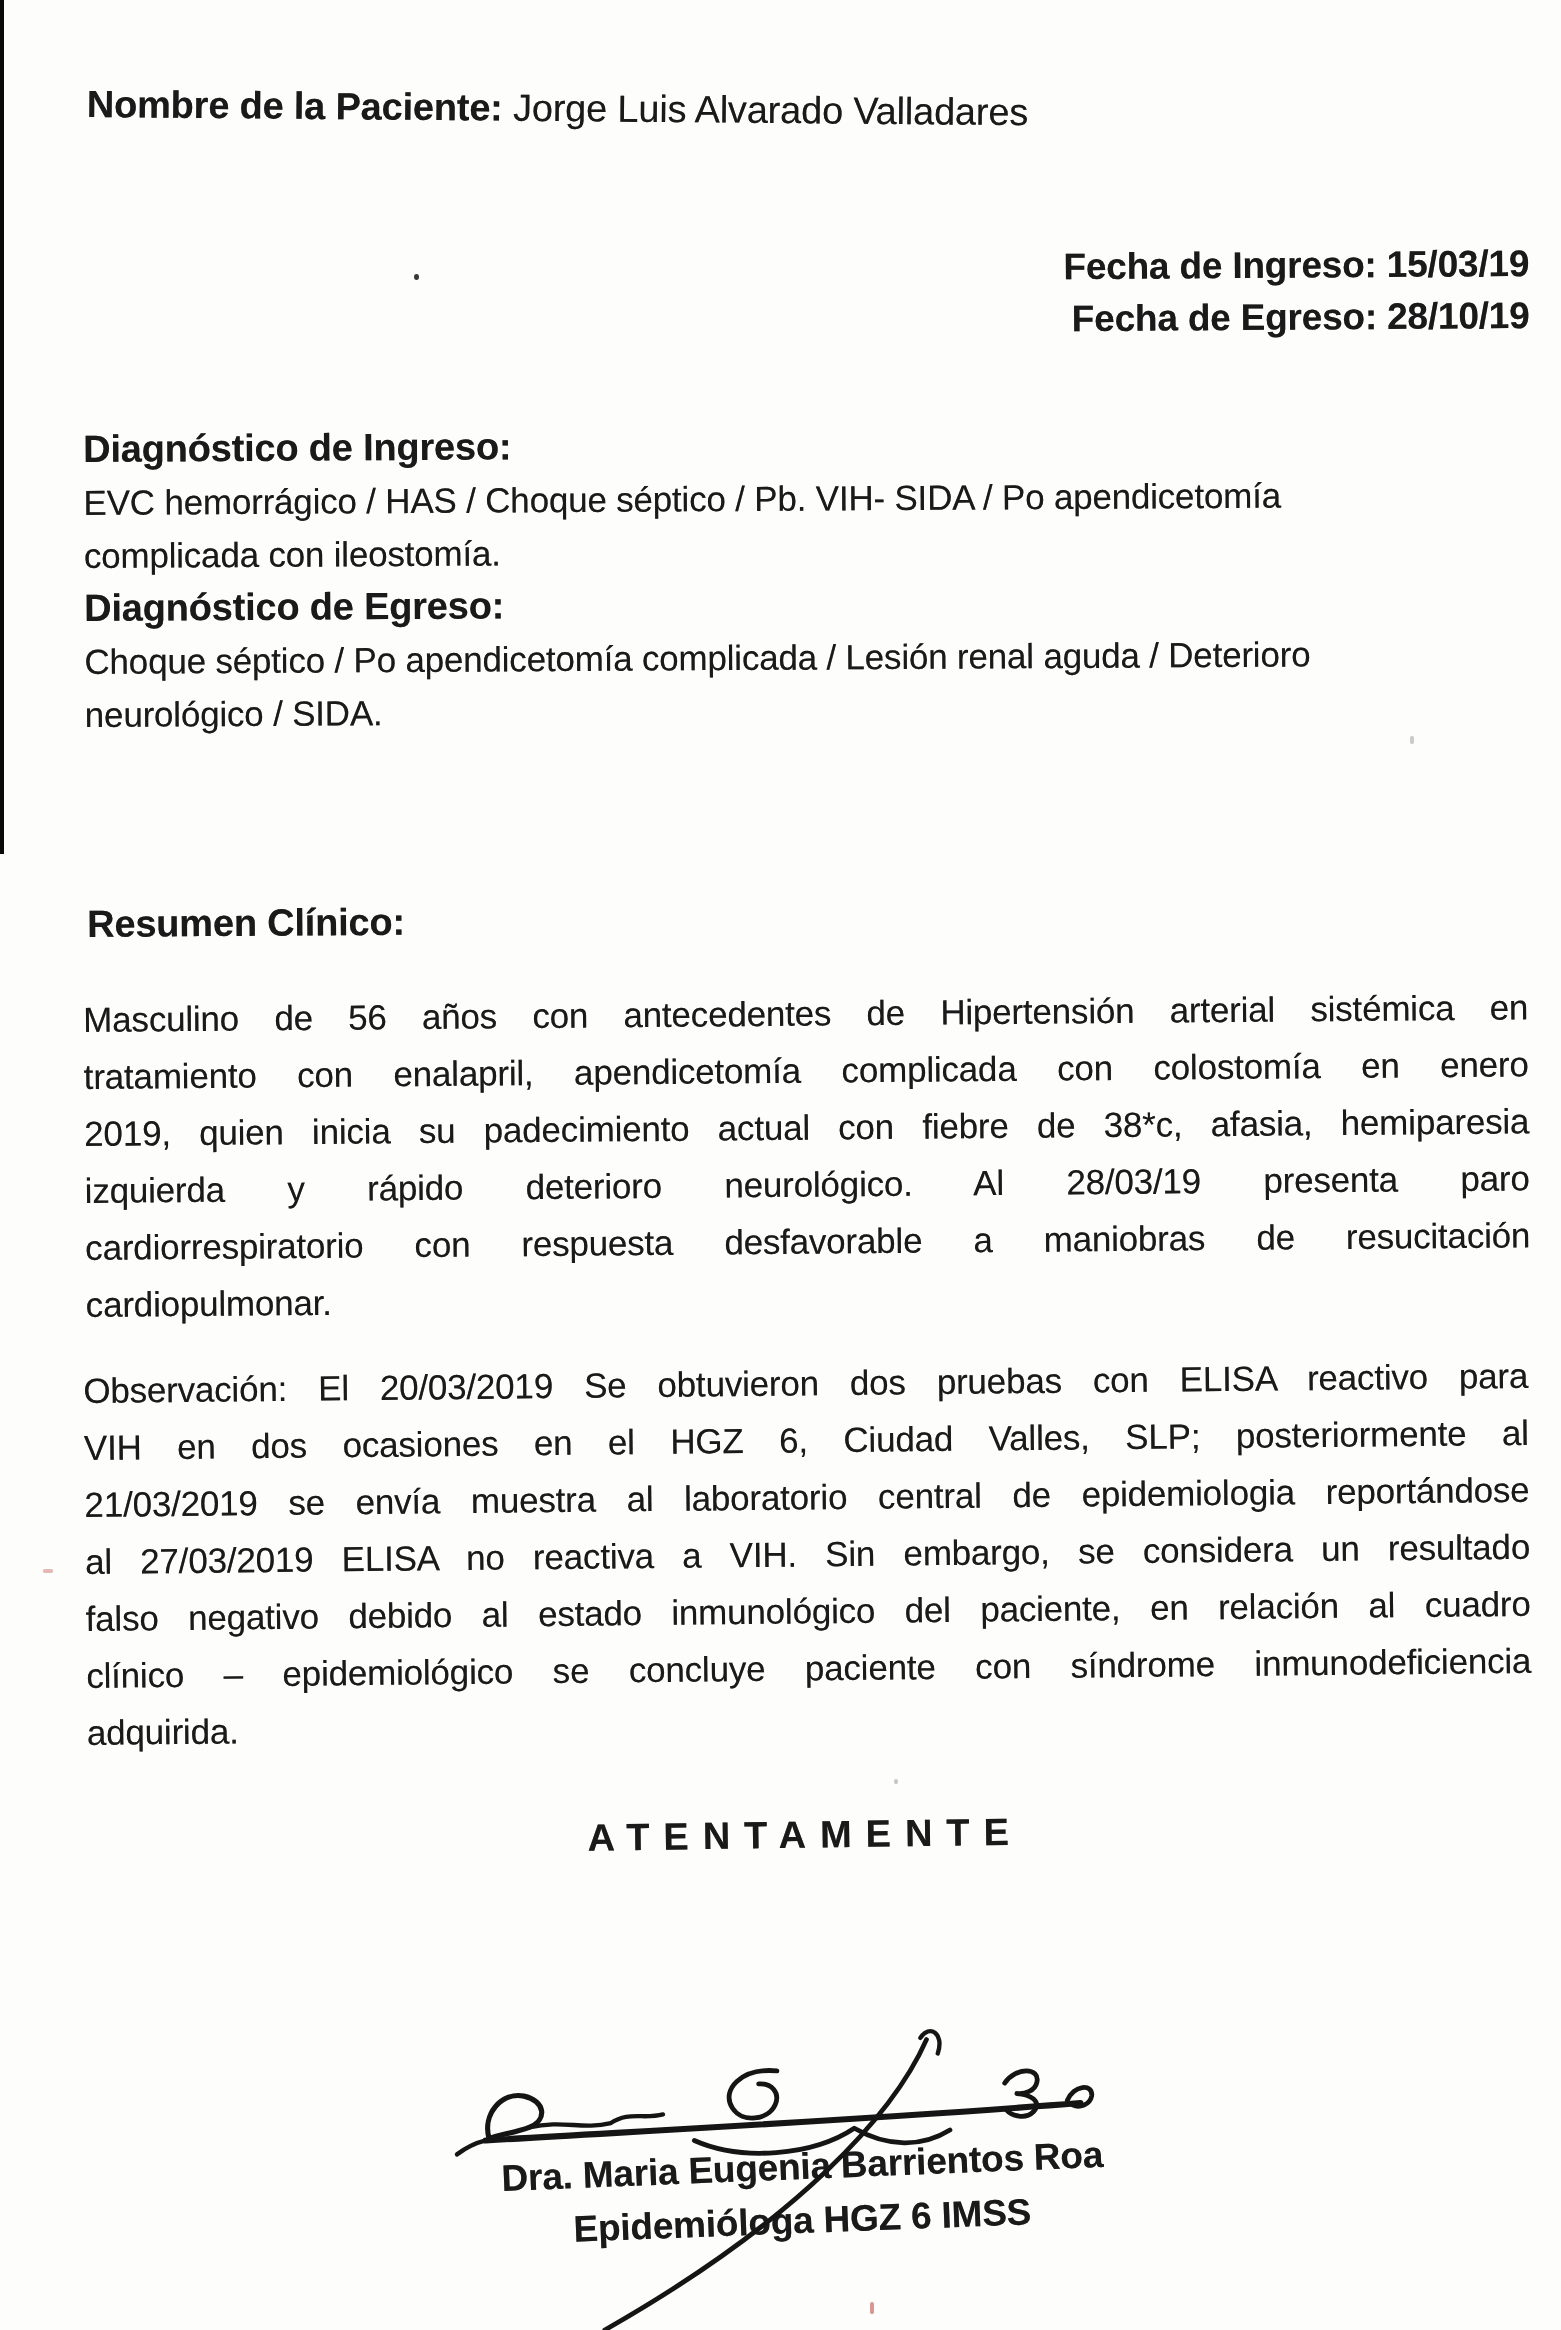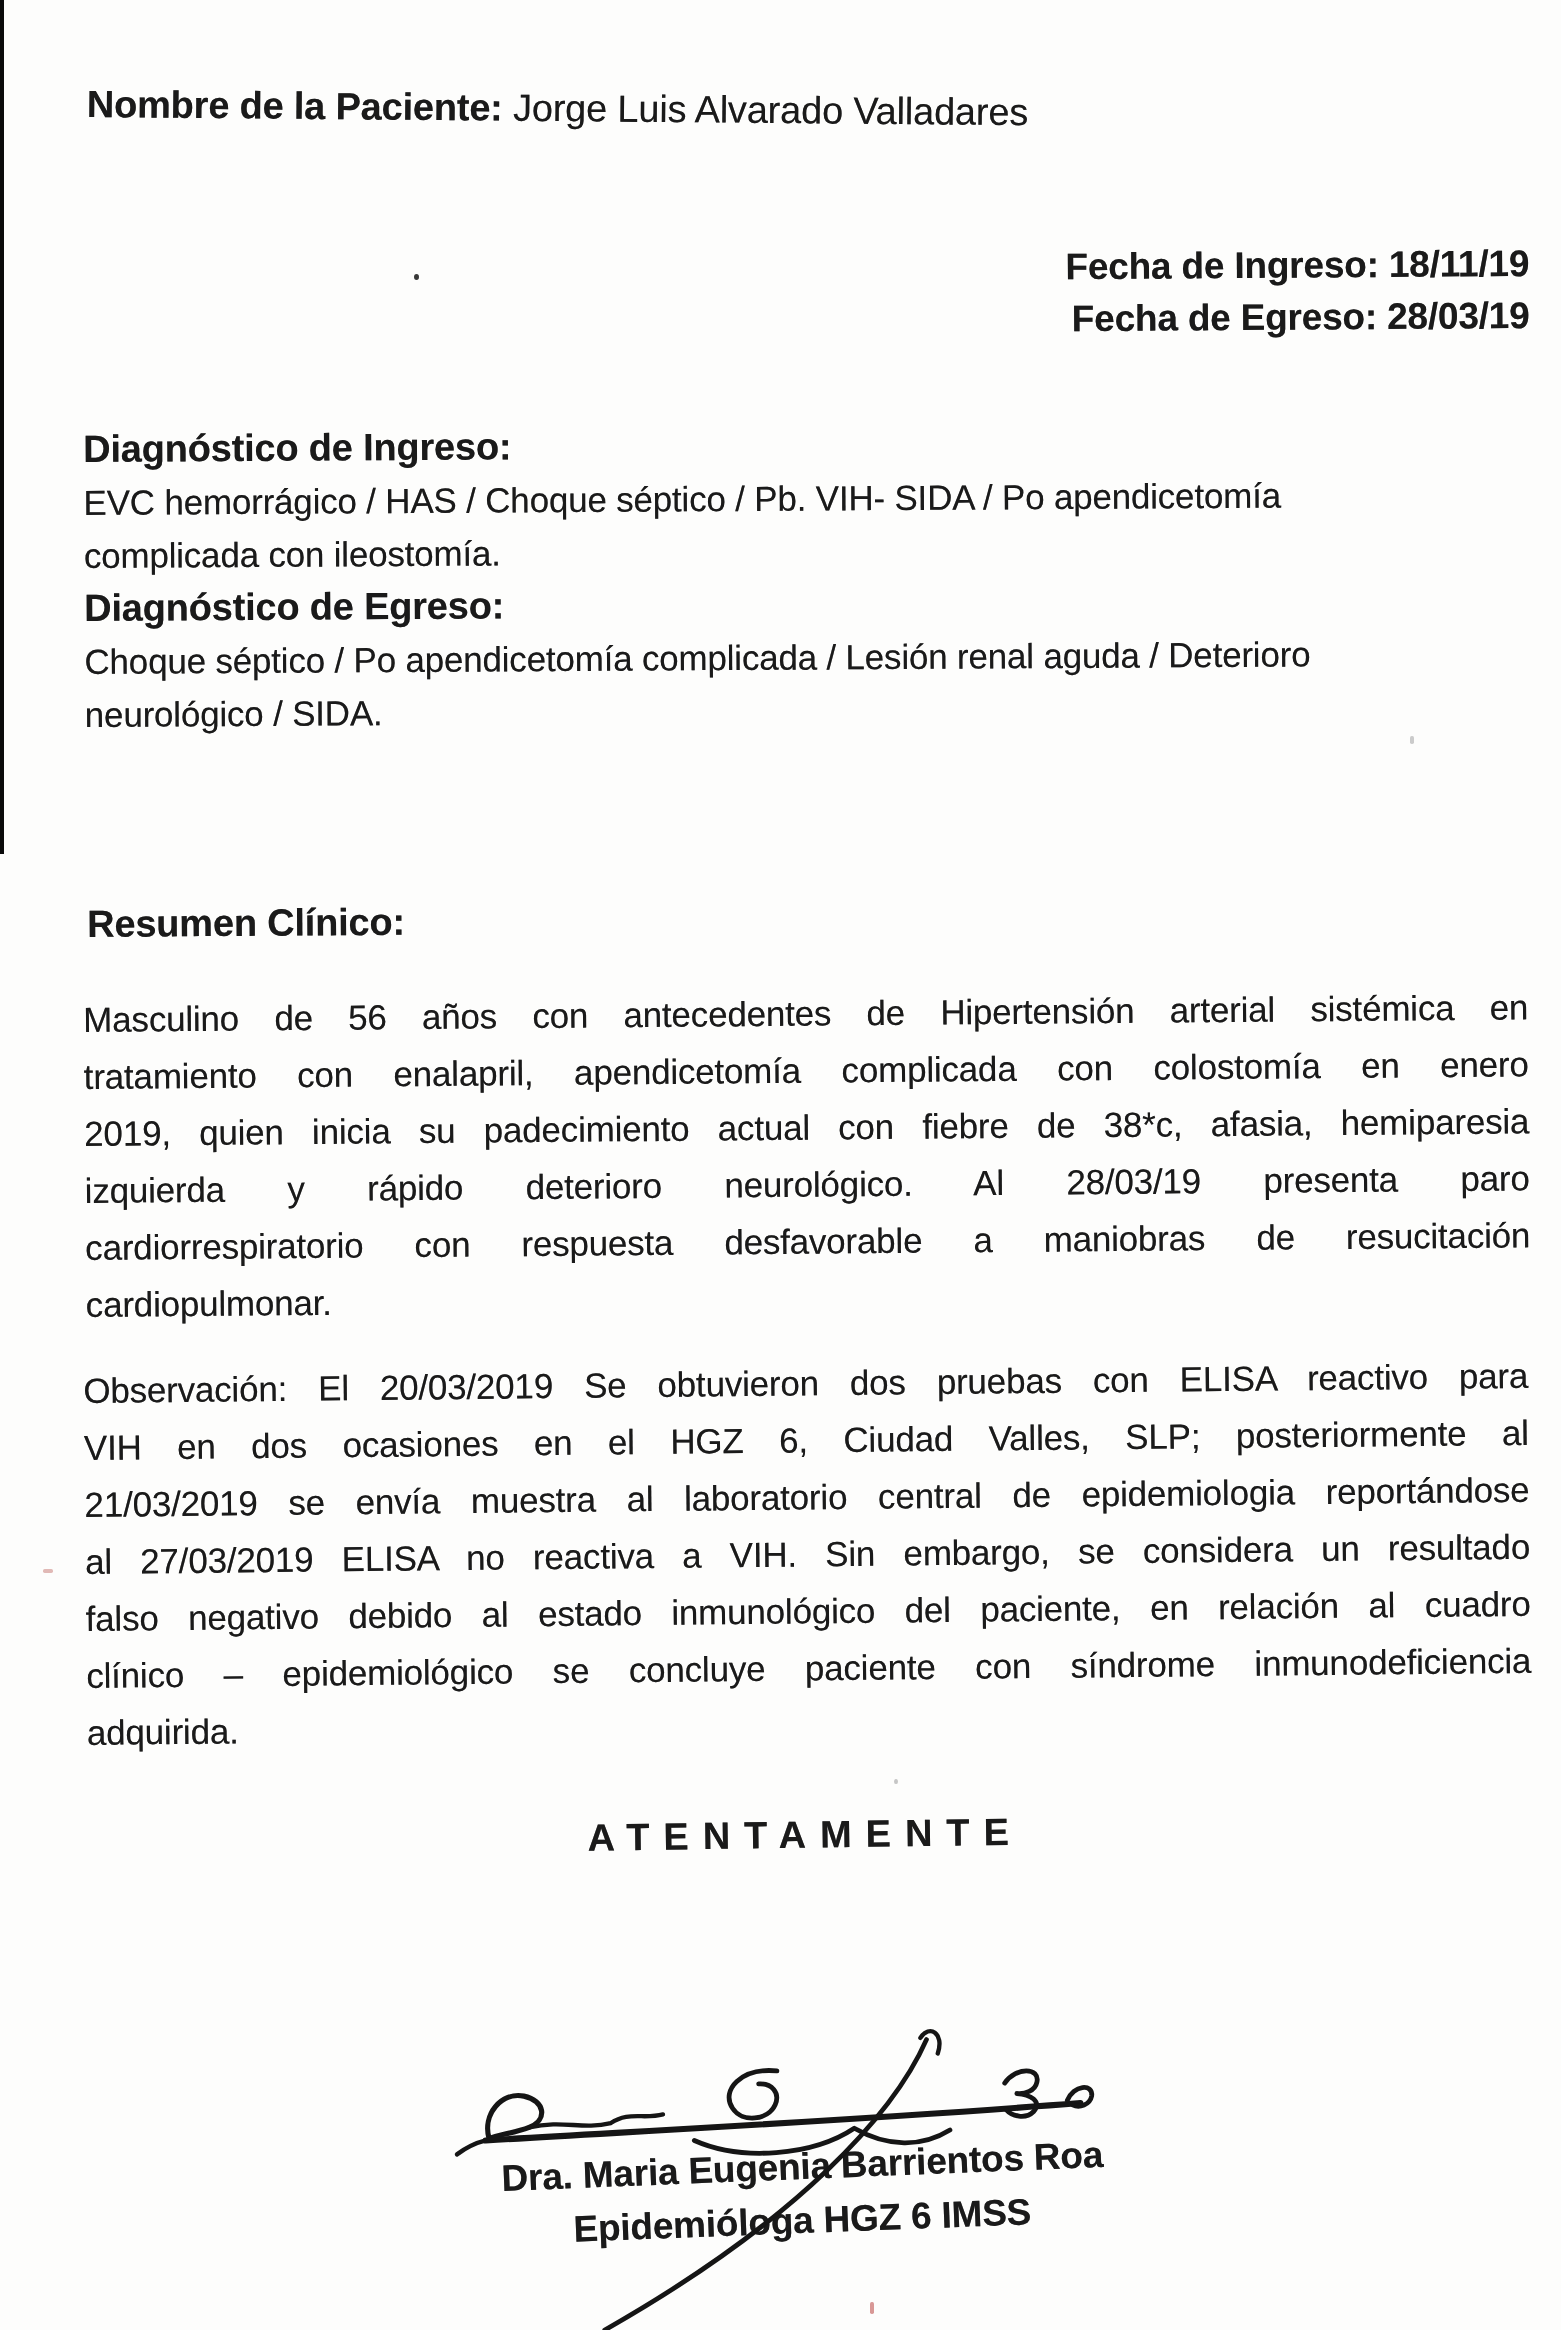--- a/index.html
+++ b/index.html
@@ -86,25 +86,25 @@
   <div class="scan-bar"></div>
 
   <div class="patient-line txt">
     <span class="b">Nombre de la Paciente:</span>
     <span>Jorge Luis Alvarado Valladares</span>
   </div>
 
   <div class="fecha-block txt">
     <div>
       <span>Fecha de Ingreso:</span>
-      <span>18/11/19</span>
+      <span>15/03/19</span>
     </div>
     <div>
       <span>Fecha de Egreso:</span>
-      <span>28/03/19</span>
+      <span>28/10/19</span>
     </div>
   </div>
 
   <div class="diag-block txt">
     <div class="heading">Diagnóstico de Ingreso:</div>
     <div>EVC hemorrágico / HAS / Choque séptico / Pb. VIH- SIDA / Po apendicetomía</div>
     <div>complicada con ileostomía.</div>
     <div class="heading">Diagnóstico de Egreso:</div>
     <div>Choque séptico / Po apendicetomía complicada / Lesión renal aguda / Deterioro</div>
     <div>neurológico / SIDA.</div>

